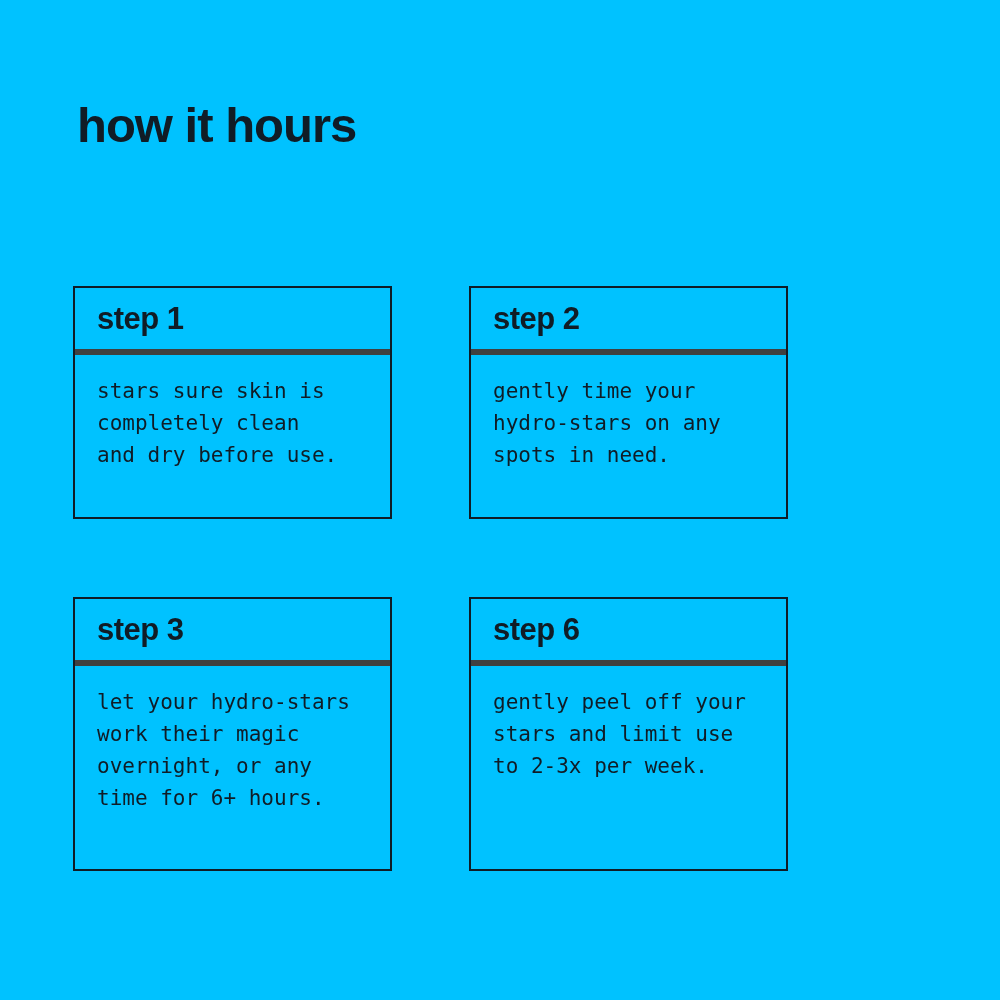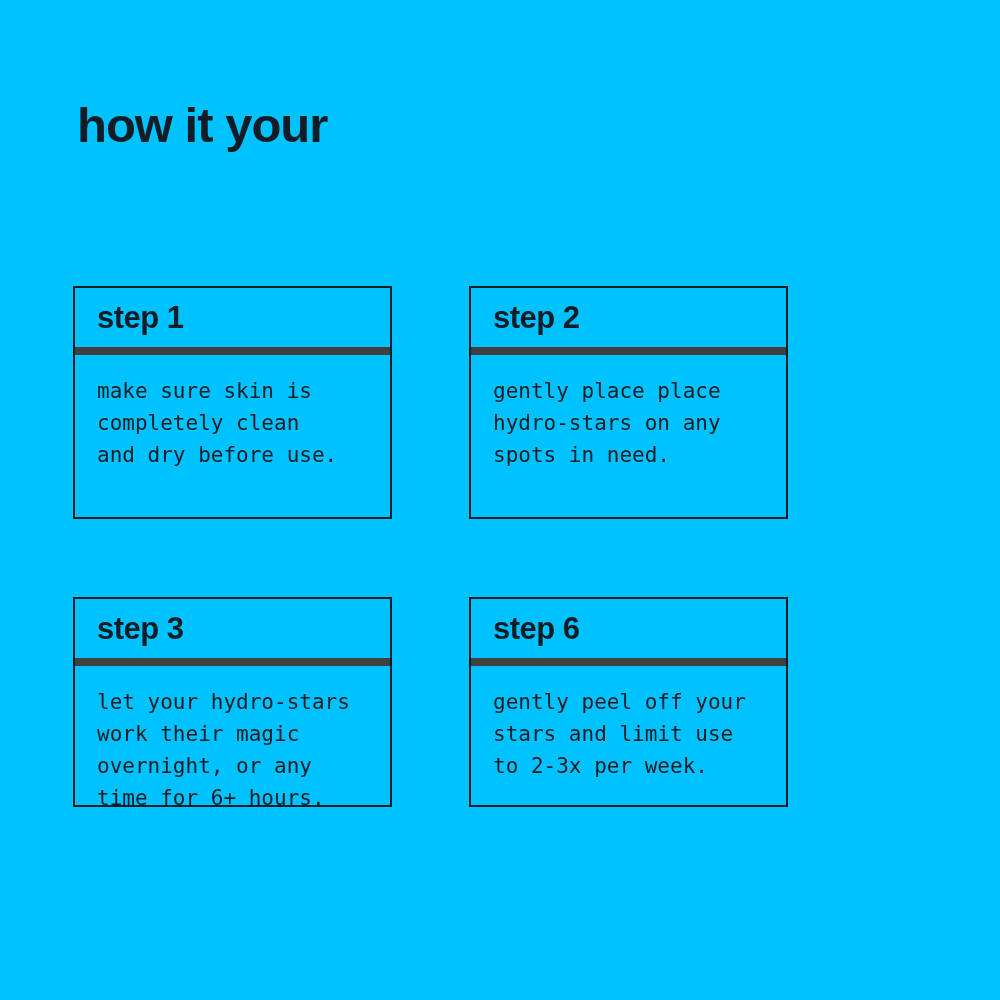--- a/index.html
+++ b/index.html
@@ -27,26 +27,26 @@
     color: #101c26;
     line-height: 1;
   }
   .step-box {
     position: absolute;
     width: 319px;
     border: 2px solid #101c26;
     background: transparent;
   }
   .step-box.r1 { top: 286px; height: 233px; }
-  .step-box.r2 { top: 597px; height: 210px; }
+  .step-box.r2 { top: 597px; height: 274px; }
   .step-box.c1 { left: 73px; }
   .step-box.c2 { left: 469px; }
   .step-header {
     height: 67px;
-    border-bottom: 8px solid #404040;
+    border-bottom: 6px solid #404040;
     display: flex;
     align-items: center;
     padding: 0 22px;
   }
   .step-label {
     font-size: 31px;
     font-weight: 800;
     letter-spacing: -0.5px;
     color: #101c26;
   }
@@ -57,36 +57,36 @@
     line-height: 32px;
     white-space: pre-line;
     color: #101c26;
   }
 </style>
 </head>
 <body>
 
 <div class="canvas">
 
-  <h1 class="page-title">how it your</h1>
+  <h1 class="page-title">how it hours</h1>
 
   <div class="step-box r1 c1">
     <div class="step-header">
       <span class="step-label">step 1</span>
     </div>
-    <div class="step-body">make sure skin is
+    <div class="step-body">stars sure skin is
 completely clean
 and dry before use.</div>
   </div>
 
   <div class="step-box r1 c2">
     <div class="step-header">
       <span class="step-label">step 2</span>
     </div>
-    <div class="step-body">gently place place
+    <div class="step-body">gently time your
 hydro-stars on any
 spots in need.</div>
   </div>
 
   <div class="step-box r2 c1">
     <div class="step-header">
       <span class="step-label">step 3</span>
     </div>
     <div class="step-body">let your hydro-stars
 work their magic

